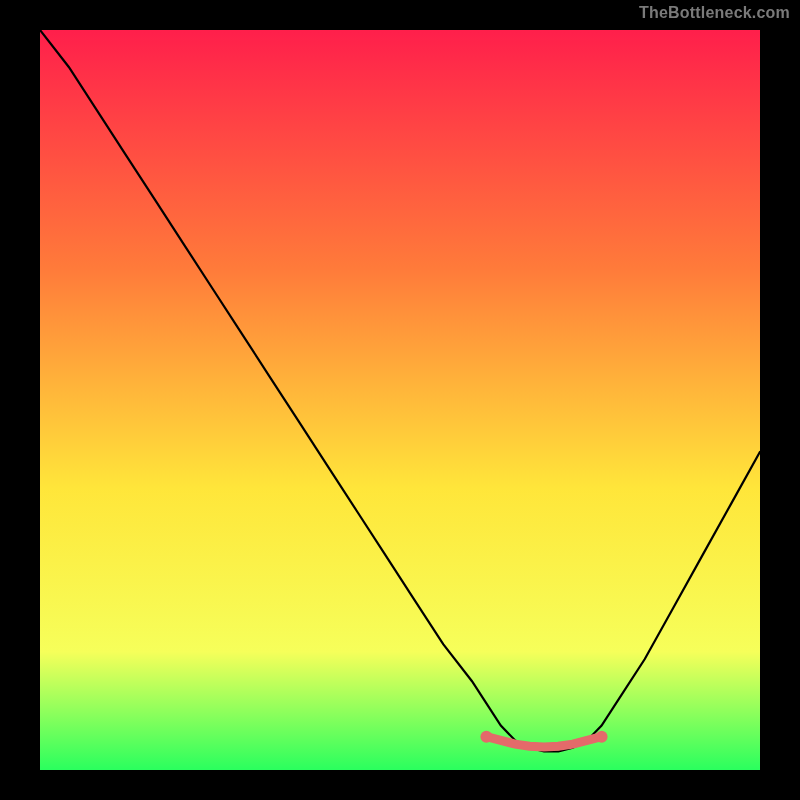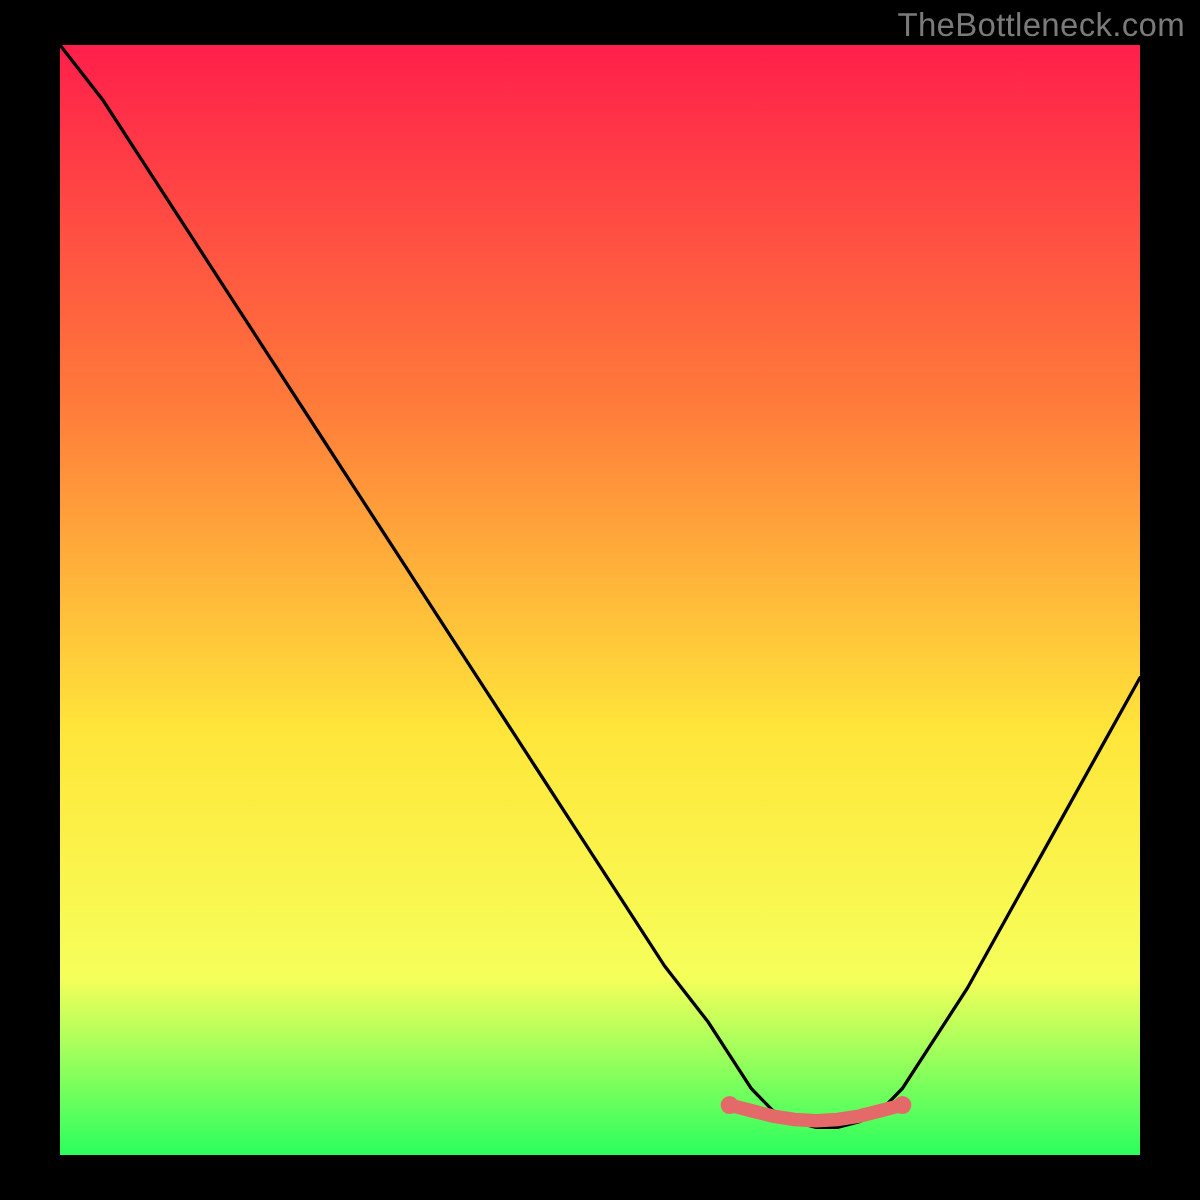--- a/index.html
+++ b/index.html
@@ -23,22 +23,22 @@
     left: 0;
     top: 0;
     width: 720px;
     height: 740px;
   }
   .watermark {
     position: absolute;
     top: 4px;
     right: 10px;
     font-family: Arial, Helvetica, sans-serif;
-    font-size: 22px;
-    font-weight: 400;
+    font-size: 16px;
+    font-weight: 700;
     color: #7a7a7a;
     letter-spacing: 0.2px;
   }
   svg {
     display: block;
   }
 </style>
 </head>
 <body>
 

